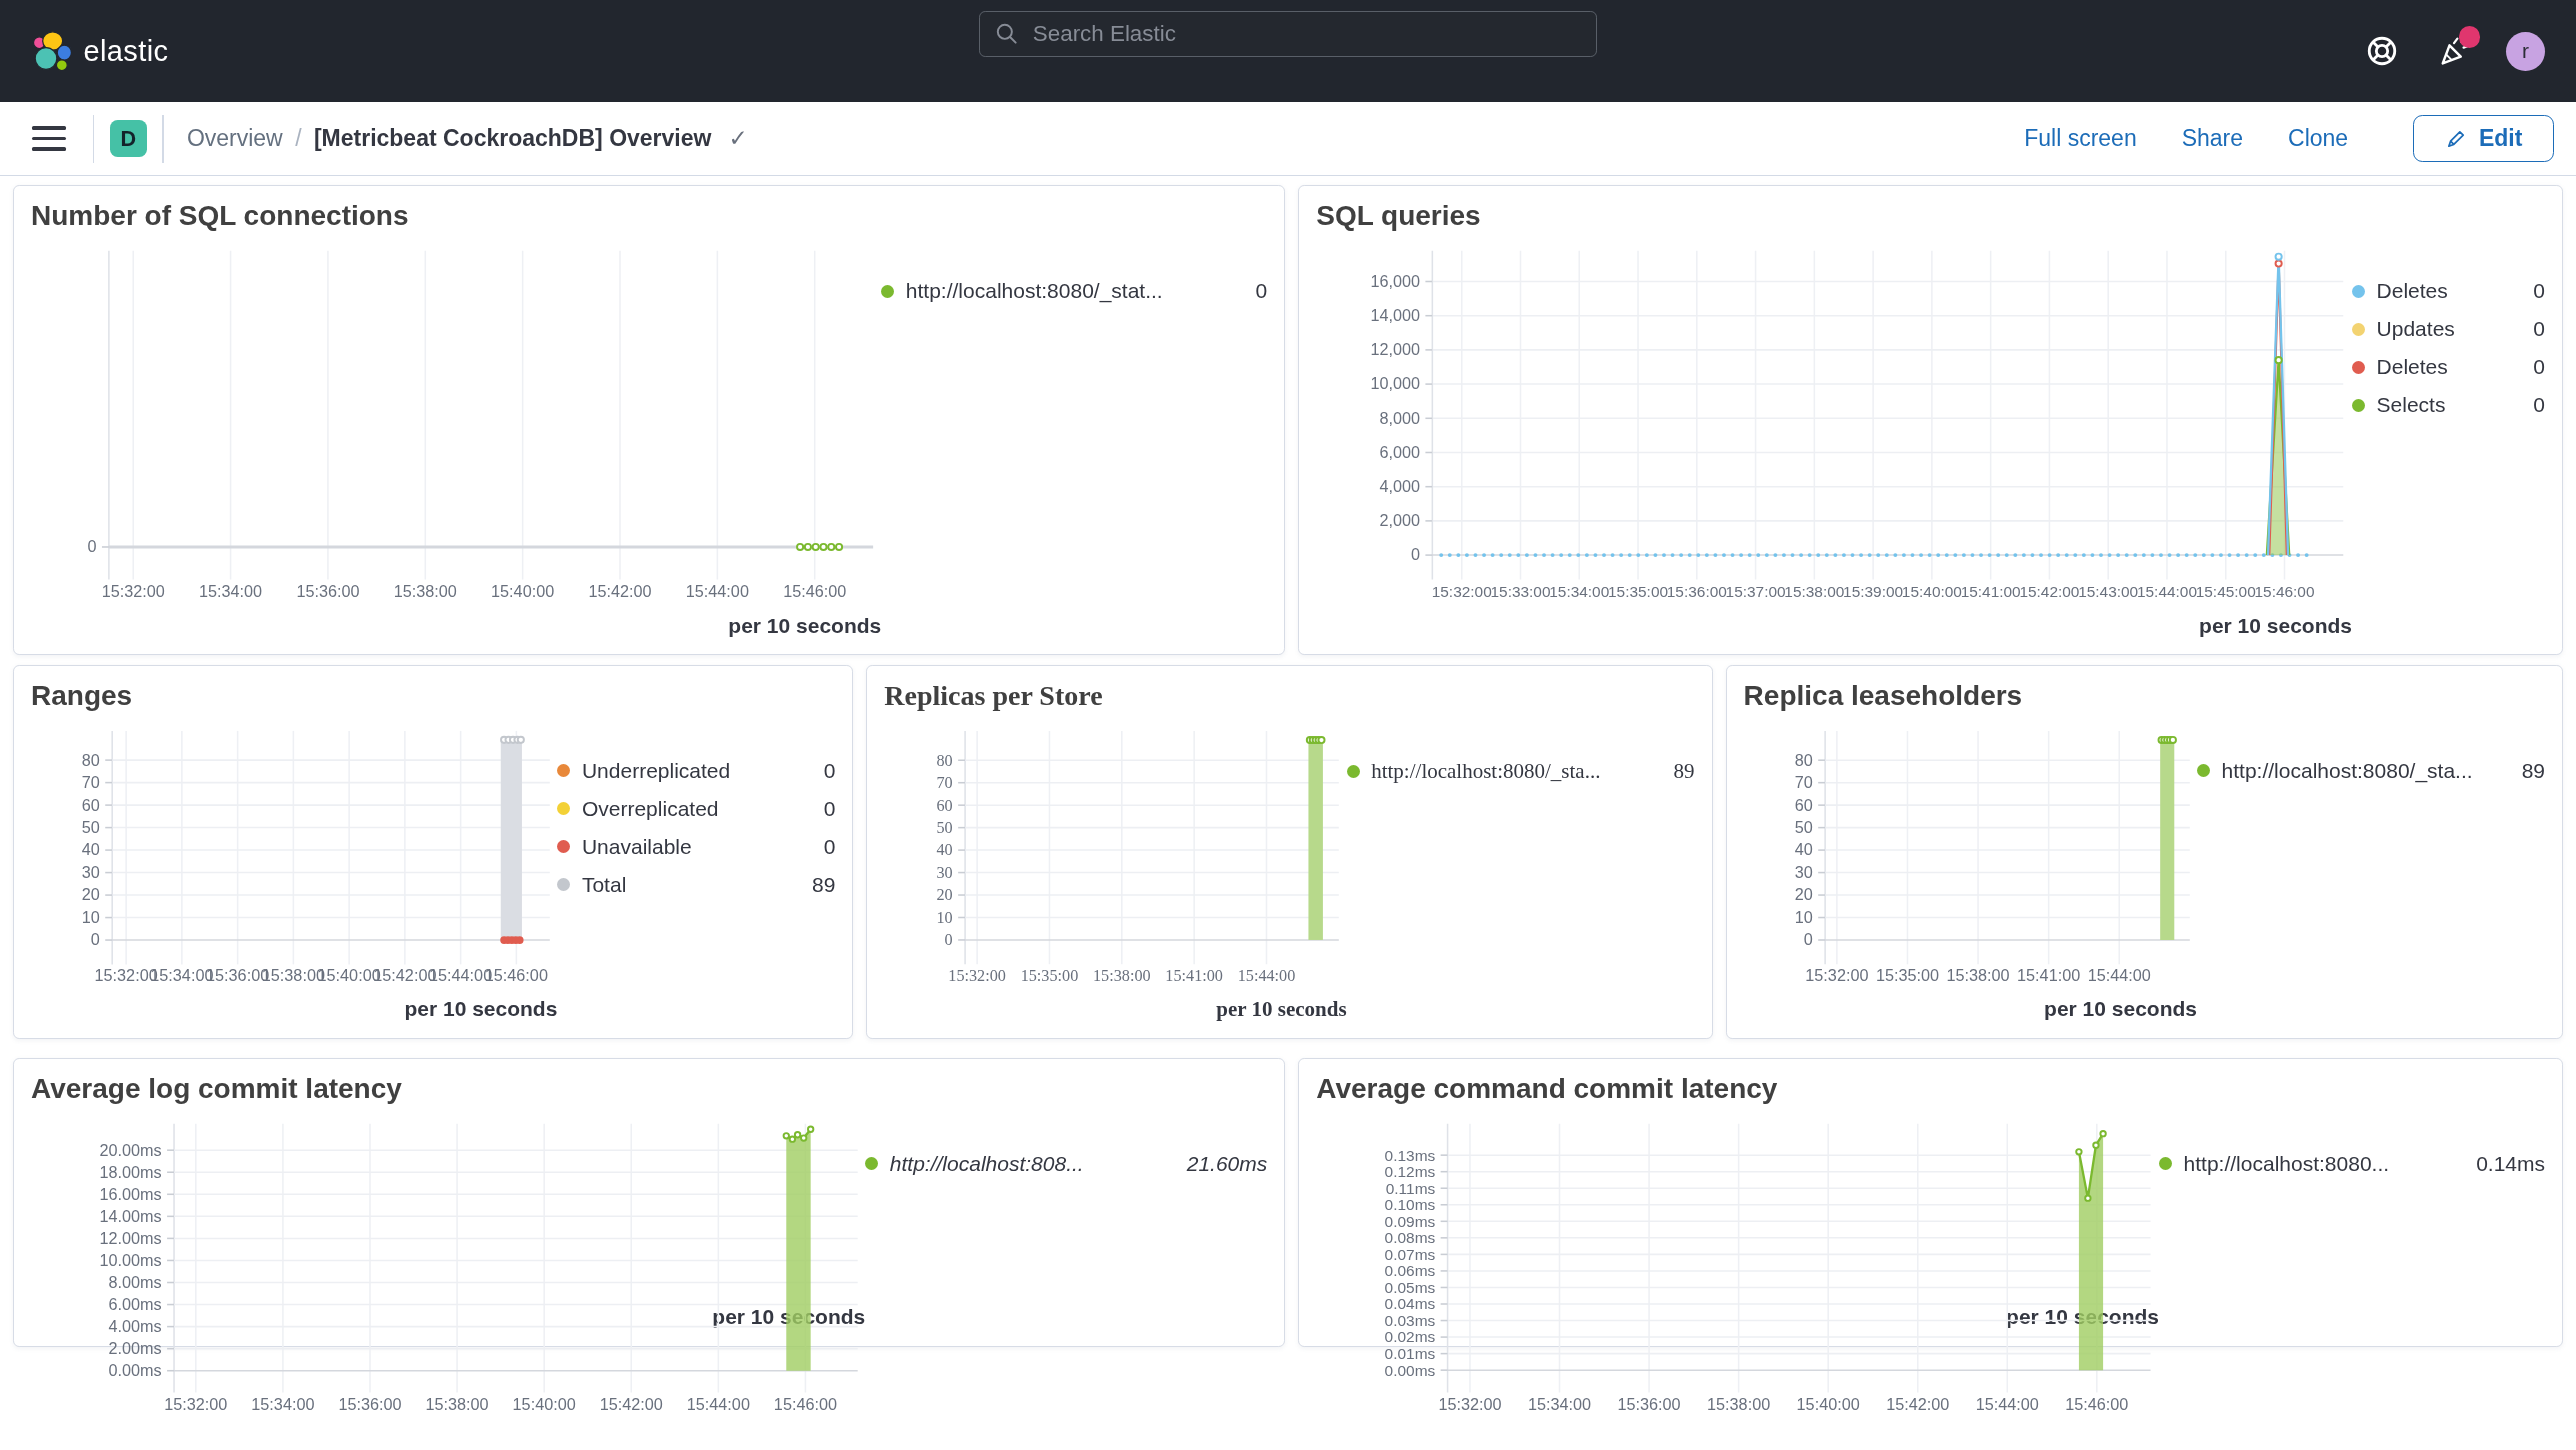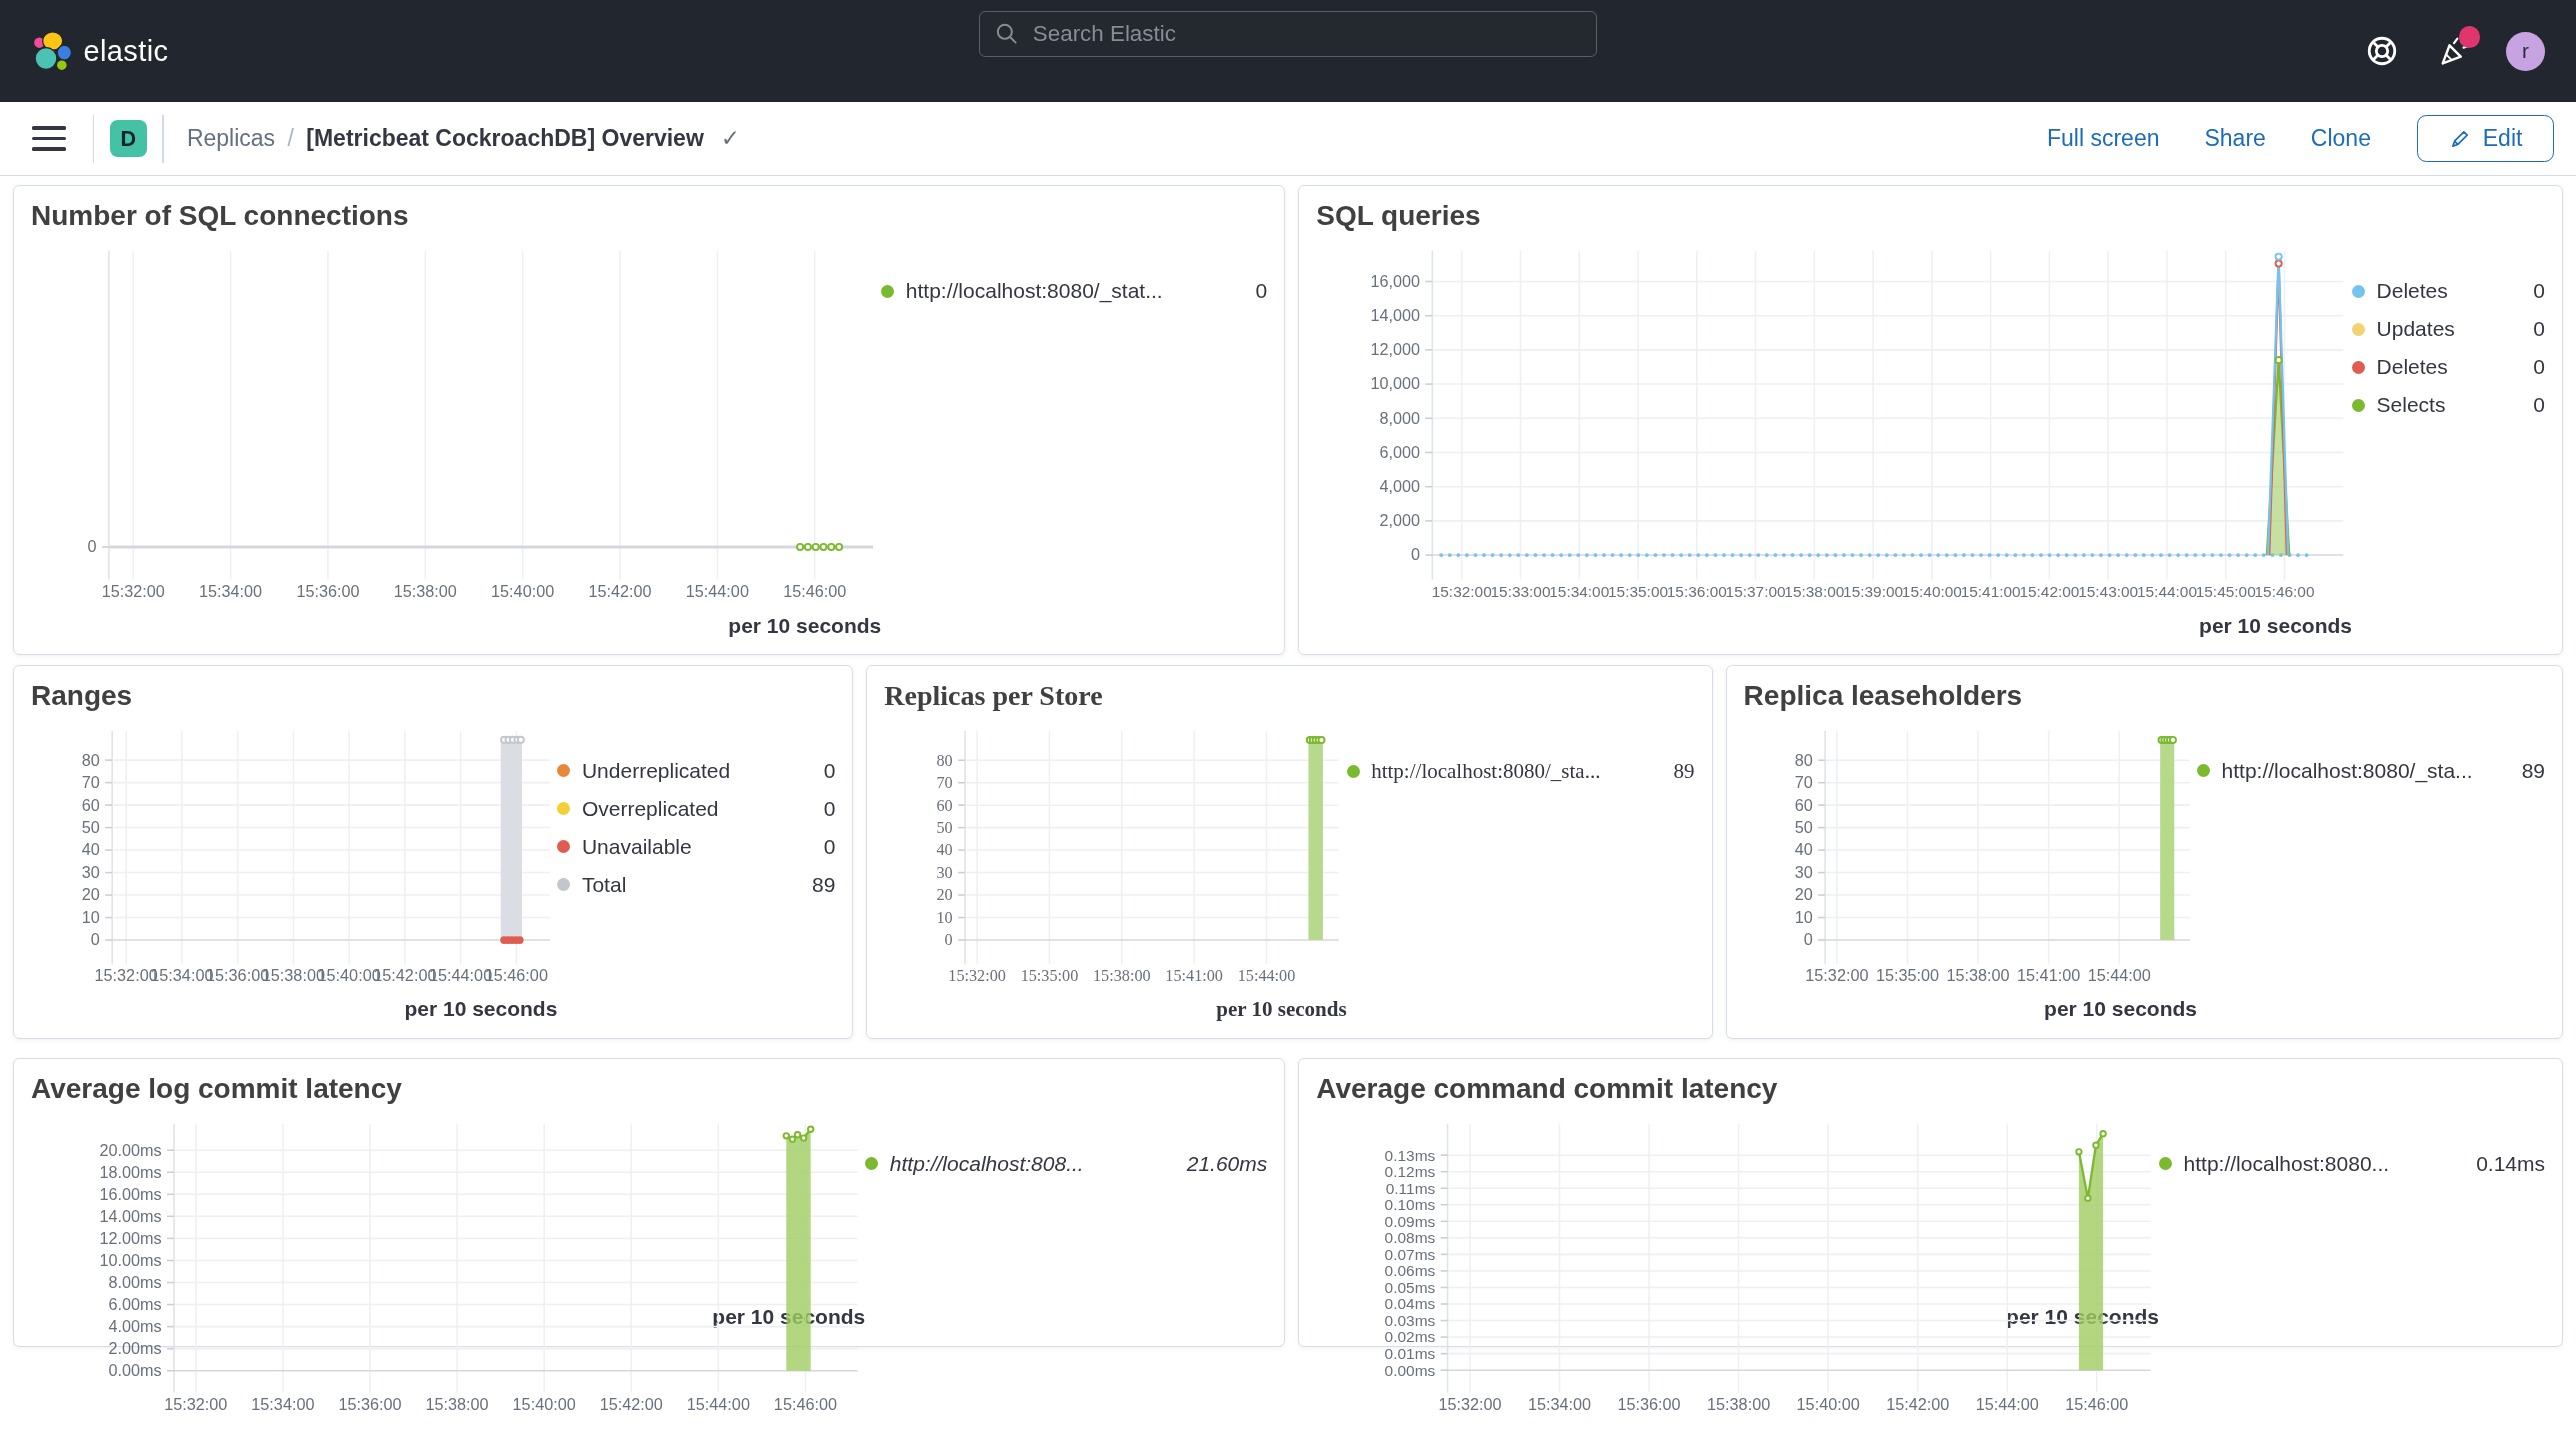--- a/index.html
+++ b/index.html
@@ -24,22 +24,22 @@
   .burger i{display:block;height:3.9px;background:#343741;border-radius:1.5px}
   .vdiv{width:1.5px;height:48px;background:#d3dae6;margin:0 15.5px}
   .app-badge{width:37px;height:37px;border-radius:7.7px;background:#45c1a6;color:#13232a;font-weight:700;font-size:21.6px;display:flex;align-items:center;justify-content:center}
   .crumbs{display:flex;align-items:center;gap:12.4px;margin-left:7.7px;font-size:23px}
   .crumb-root{color:#64707f;cursor:pointer}
   .crumb-sep{color:#aab3c0}
   .crumb-cur{color:#343741;font-weight:700}
   .check{color:#69707d;font-size:23px;margin-left:4.6px}
   .tbar-right{margin-left:auto;display:flex;align-items:center;gap:45px}
   .tlink{color:#1c6cb8;font-size:23px;cursor:pointer;white-space:nowrap}
-  .edit-btn{display:flex;align-items:center;gap:10.8px;border:1.5px solid #1c6cb8;color:#1c6cb8;font-size:23px;font-weight:400;
-    border-radius:9.3px;padding:9.3px 31px;margin-left:1px;background:#fff;cursor:pointer}
+  .edit-btn{display:flex;align-items:center;gap:10.8px;border:1.5px solid #1c6cb8;color:#1c6cb8;font-size:23px;font-weight:700;
+    border-radius:9.3px;padding:9.3px 31px;margin-left:20px;background:#fff;cursor:pointer}
 
   
   .content{padding:9.3px 13px 0}
   .row{display:flex;gap:13px}
   .row1{height:470px;margin-bottom:9.3px}
   .row2{height:374px;margin-bottom:19.3px}
   .row3{height:289px}
   .panel{background:#fff;border:1.5px solid #d7dce6;border-radius:6.2px;box-shadow:0 1.5px 4.6px rgba(100,116,145,.08);
     display:flex;flex-direction:column;padding:14px 17px 4.6px;box-sizing:border-box;min-width:0}
   .panel-title{margin:0;font-size:28px;font-weight:700;color:#404040;height:43px;flex:0 0 auto}
@@ -108,21 +108,21 @@
       <i></i>
       <i></i>
       <i></i>
     </div>
   <div class="vdiv"></div>
   <div class="app-badge">
     <span>D</span>
   </div>
   <div class="vdiv"></div>
   <div class="crumbs">
-    <span class="crumb-root">Replicas</span>
+    <span class="crumb-root">Overview</span>
     <span class="crumb-sep">/</span>
     <span class="crumb-cur">[Metricbeat CockroachDB] Overview</span>
     <span class="check">✓</span>
   </div>
   <div class="tbar-right">
     <span class="tlink">Full screen</span>
     <span class="tlink">Share</span>
     <span class="tlink">Clone</span>
     <button class="edit-btn">
       <svg width="23" height="23" viewBox="0 0 24 24">

